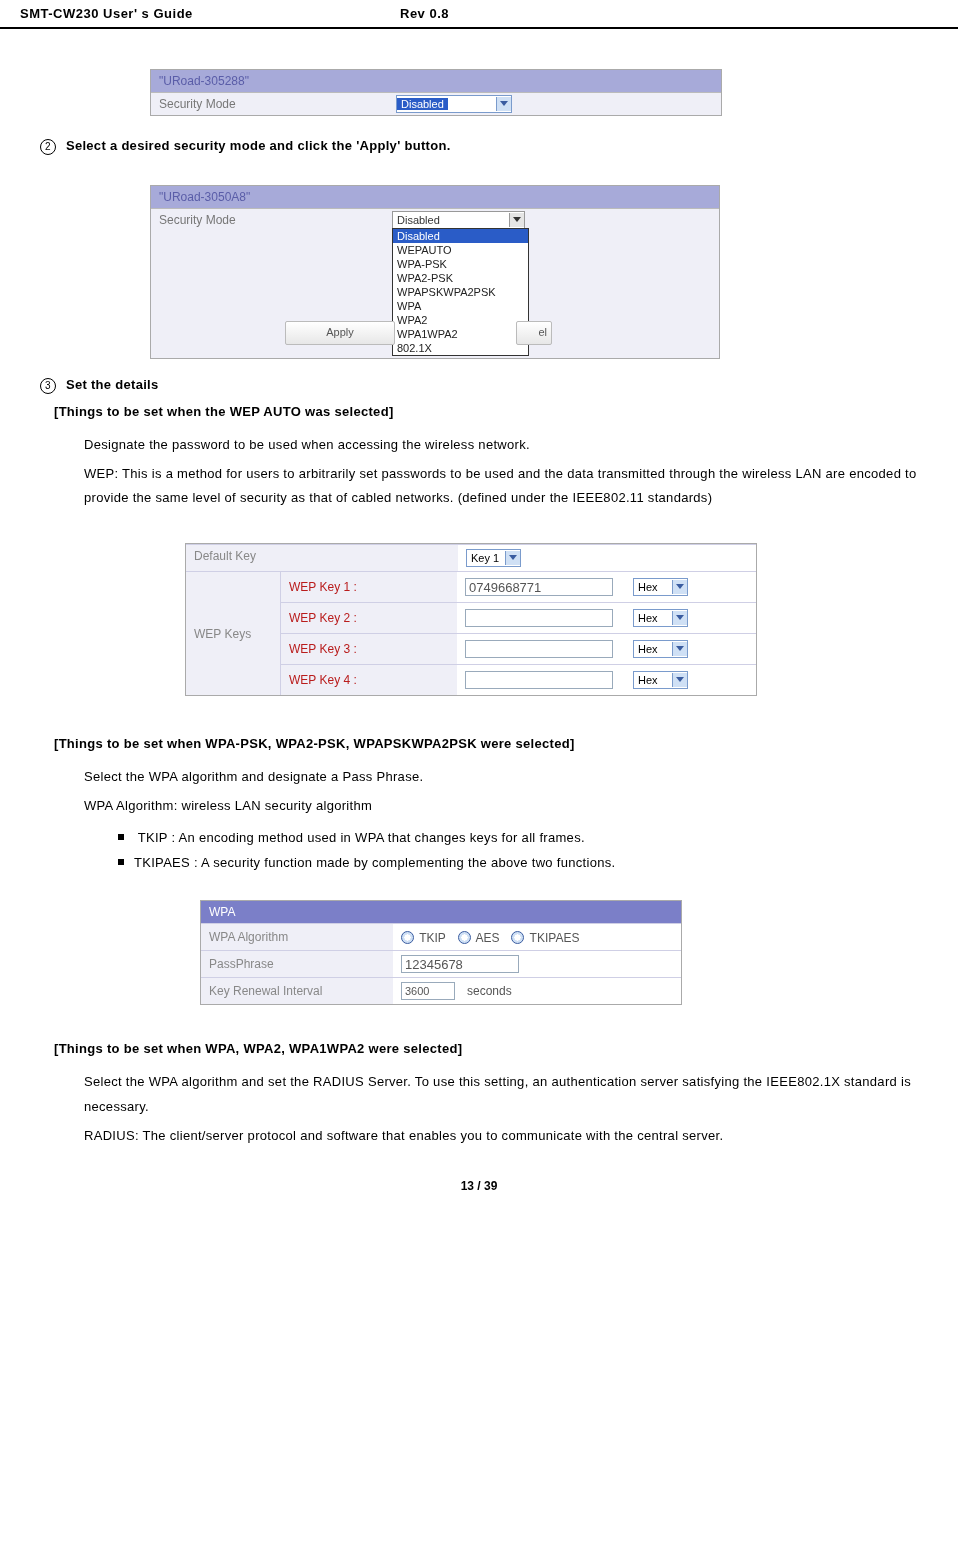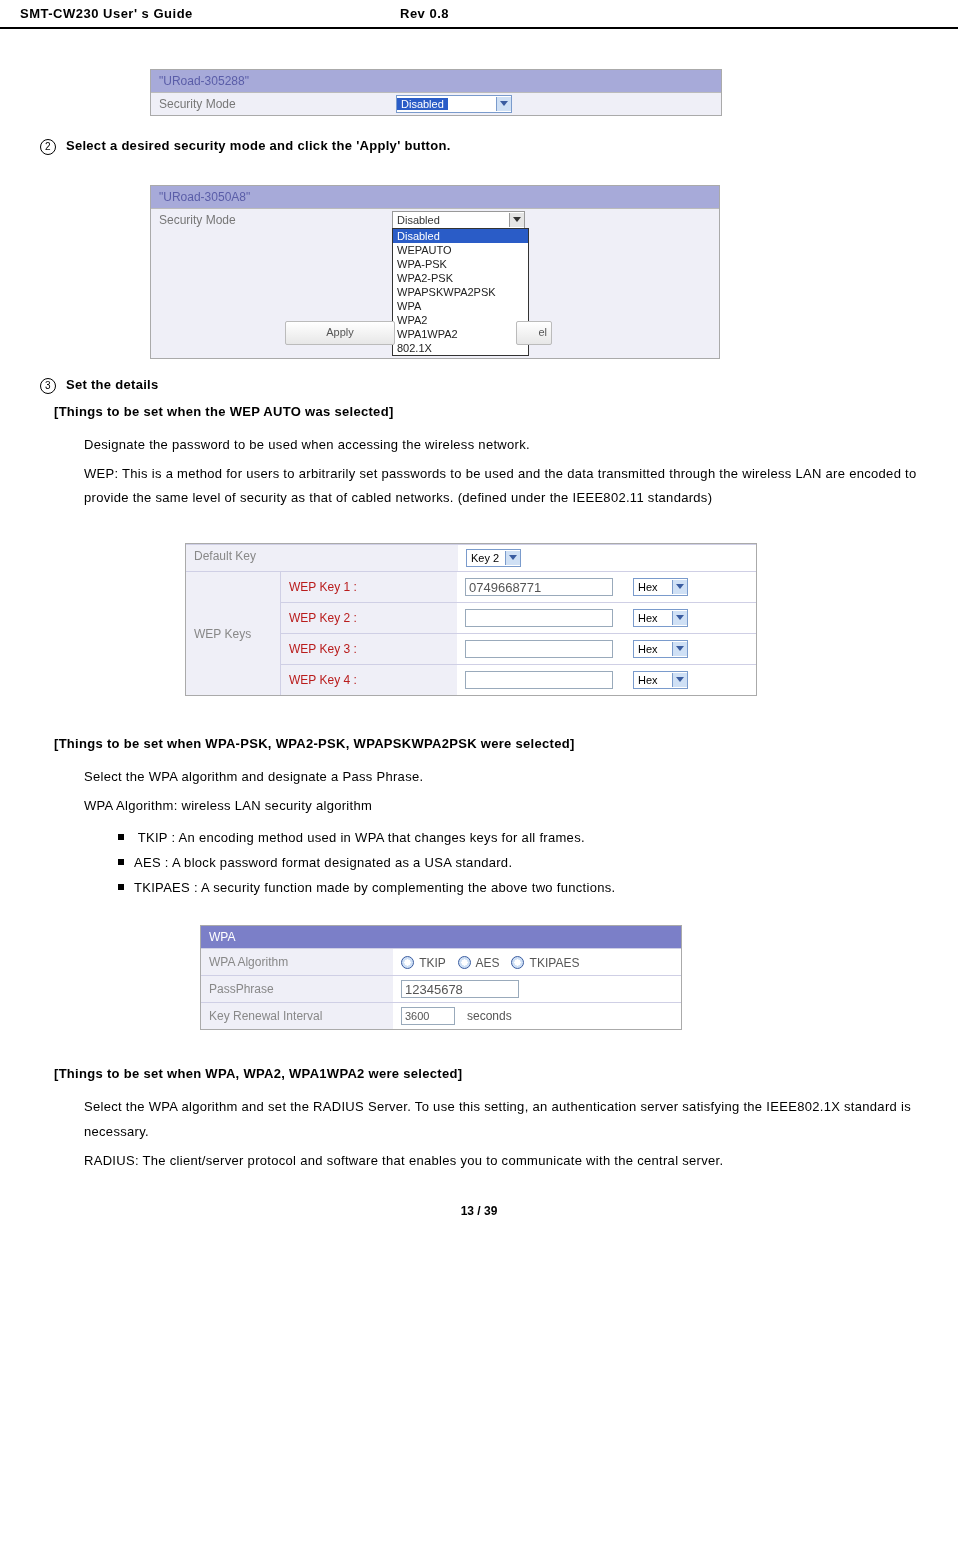--- a/index.html
+++ b/index.html
@@ -367,21 +367,21 @@
 </div>
 <div class="subhead">[Things to be set when the WEP AUTO was selected]</div>
 <div class="bodytxt">Designate the password to be used when accessing the wireless network.</div>
 <div class="bodytxt" style="margin-top:4px; padding-right:10px;">WEP: This is a method for users to arbitrarily set passwords to be used and the data transmitted through the wireless LAN are encoded to provide the same level of security as that of cabled networks. (defined under the IEEE802.11 standards)</div>
 
 <div class="embed3">
   <div class="dk" style="border-top:1px solid #cfcfe5">
     <div class="c1b">Default Key</div>
     <div class="c3b">
       <div class="ddsmall">
-        <span class="t">Key 2</span>
+        <span class="t">Key 1</span>
         <span class="a"></span>
       </div>
     </div>
   </div>
   <div class="rowspan" style="border-top:1px solid #cfcfe5">
     <div class="leftspan">WEP Keys</div>
     <div class="rightrows">
       <div class="rr">
         <div class="l">WEP Key 1 :</div>
         <div class="v">
@@ -427,21 +427,20 @@
 </div>
 
 <div class="subhead" style="margin-top:40px">[Things to be set when WPA-PSK, WPA2-PSK, WPAPSKWPA2PSK were selected]</div>
 <div class="bodytxt">Select the WPA algorithm and designate a Pass Phrase.</div>
 <div class="bodytxt" style="margin-top:4px">WPA Algorithm: wireless LAN security algorithm</div>
 
 <div class="bullets">
   <div class="item">
     <span>TKIP : An encoding method used in WPA</span><span> that changes keys for all frames.</span>
   </div>
-  <div class="item">AES : A block password format designated as a USA standard.</div>
   <div class="item">TKIPAES : A security function made by complementing the above two functions.</div>
 </div>
 
 <div class="embed4">
   <div class="hdr">WPA</div>
   <div class="r4">
     <div class="l4">WPA Algorithm</div>
     <div class="v4">
       <span><span class="radio"></span> <span>TKIP</span></span>
       <span><span class="radio"></span> <span>AES</span></span>

